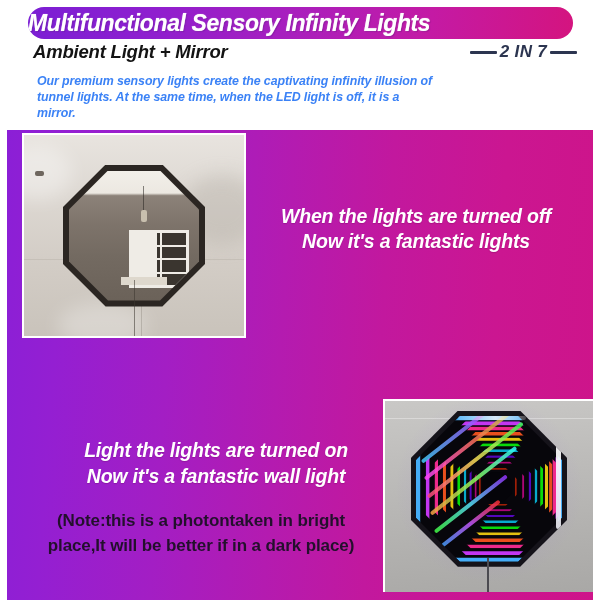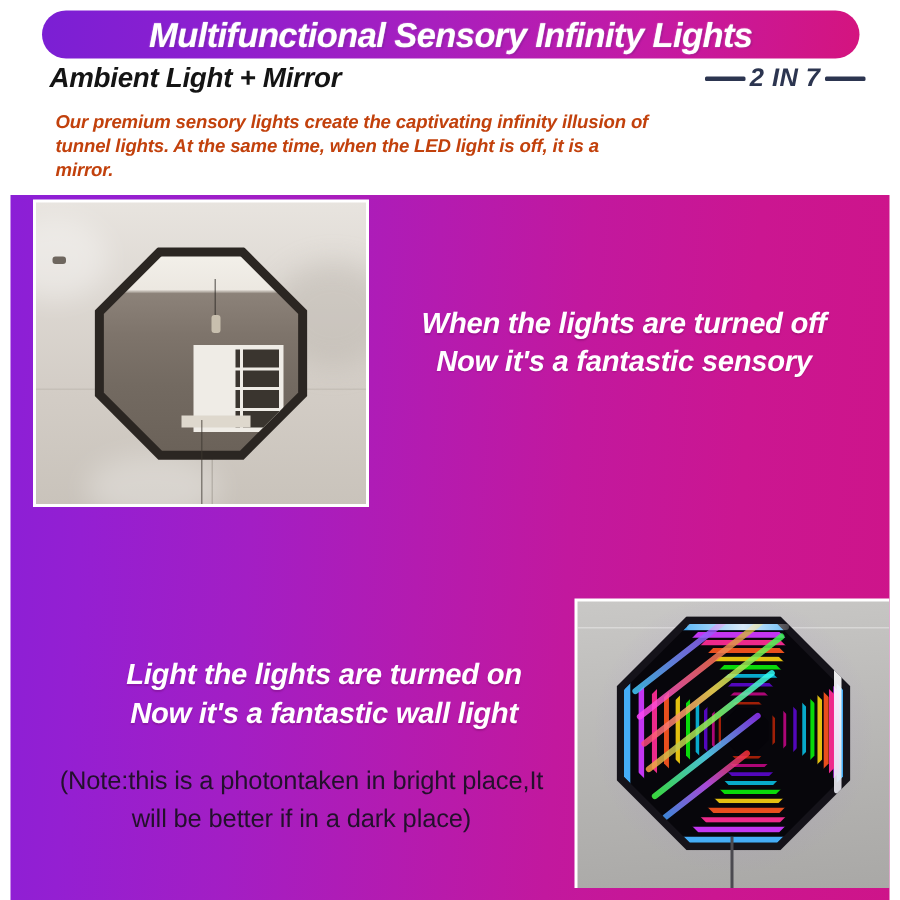--- a/index.html
+++ b/index.html
@@ -30,21 +30,21 @@
   }
 
   #title-banner {
     position: absolute;
     left: 28px; top: 7px;
     width: 545px; height: 32px;
     border-radius: 18px;
     background: linear-gradient(95deg, #7B1FD4 0%, #8E1FCF 22%, #A81FBE 48%, #C41AA4 74%, #D4147F 100%);
     display: flex;
     align-items: center;
-    justify-content: center;
+    justify-content: flex-start;
     overflow: hidden;
   }
   #title-banner-text {
     color: #ffffff;
     font-size: 23px;
     font-weight: bold;
     font-style: italic;
     letter-spacing: -0.4px;
     white-space: nowrap;
     text-shadow: 0 0 1px rgba(255,255,255,0.65), 1px 1px 1px rgba(70,0,100,0.30);
@@ -86,21 +86,21 @@
   }
 
   #intro-paragraph {
     position: absolute;
     left: 37px; top: 74px;
     width: 400px;
     font-size: 12.4px;
     line-height: 15.8px;
     font-weight: bold;
     font-style: italic;
-    color: #c2410c;
+    color: #3b82f6;
     letter-spacing: -0.1px;
   }
 
   
   #color-panel {
     position: absolute;
     left: 7px; top: 130px;
     width: 586px; height: 586px;
     background: linear-gradient(94deg,
       #8B1FD6 0%,
@@ -241,21 +241,21 @@
     text-shadow: 0 1px 1px rgba(90,0,70,0.25);
   }
 
   #note-text {
     position: absolute;
     left: 29px; top: 378px;
     width: 330px;
     color: #23102c;
     font-size: 17px;
     line-height: 25px;
-    font-weight: normal;
+    font-weight: bold;
     font-style: normal;
     letter-spacing: -0.1px;
   }
 
   
   #photo-infinity-frame {
     position: absolute;
     left: 376px; top: 269px;
     width: 210px; height: 193px;
     background: #ffffff;
@@ -381,21 +381,21 @@
             </div>
             <div id="reflected-shelf"></div>
           </div>
         </div>
         <div id="mirror-cord"></div>
       </div>
     </div>
 
     <div id="caption-off">
       <div>When the lights are turned off</div>
-      <div>Now it's a fantastic sensory</div>
+      <div>Now it's a fantastic lights</div>
     </div>
 
     <div id="caption-on">
       <div>Light the lights are turned on</div>
       <div>Now it's a fantastic wall light</div>
     </div>
 
     <div id="note-text">(Note:this is a photontaken in bright place,It will be better if in a dark place)</div>
 
     <div id="photo-infinity-frame">

